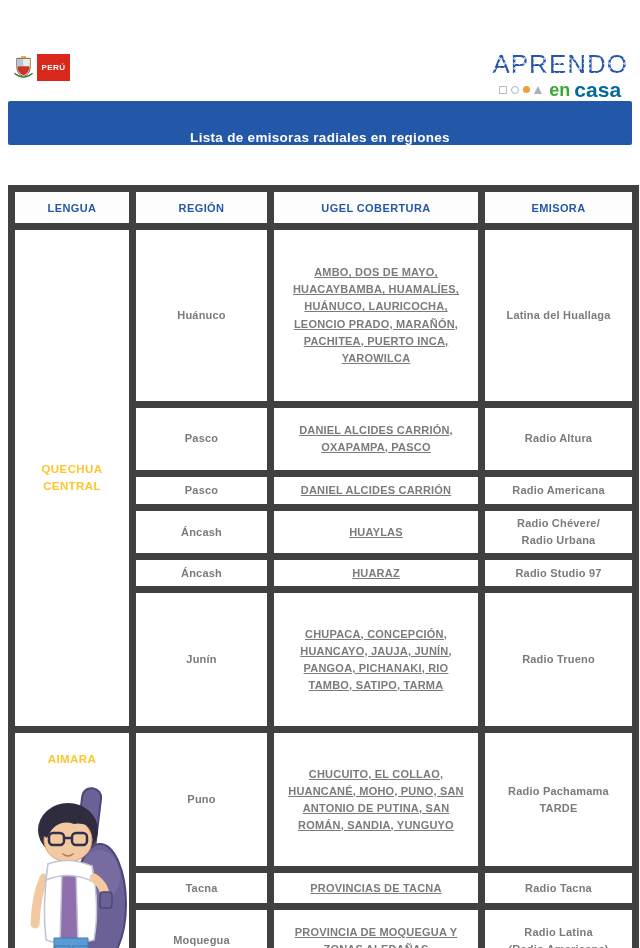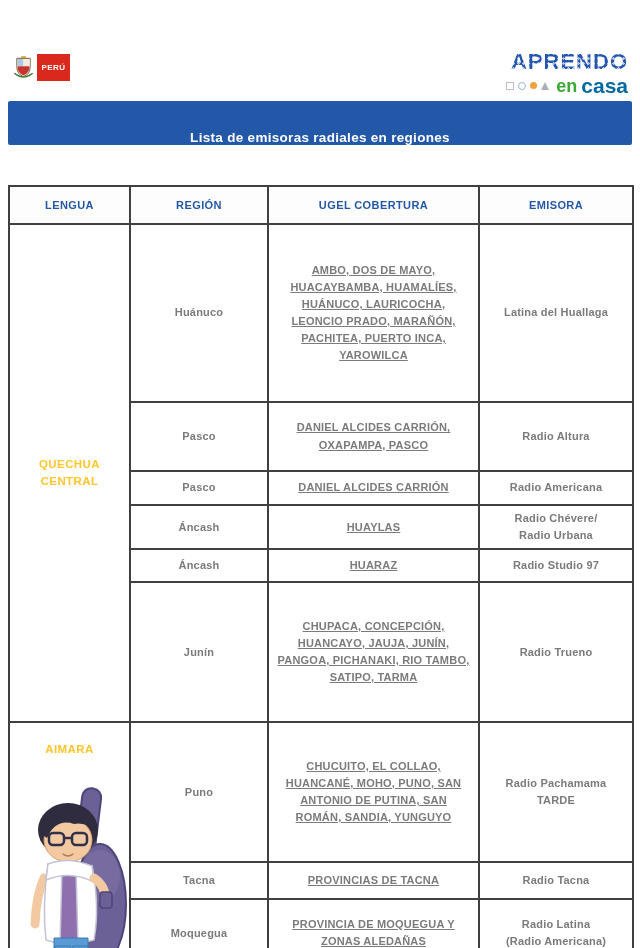--- a/index.html
+++ b/index.html
@@ -9,46 +9,46 @@
   
   .gob{position:absolute;left:10px;top:9px;display:flex;align-items:stretch;height:27px;}
   .gob .arms{width:27px;height:27px;background:#fff;display:flex;align-items:center;justify-content:center;}
   .gob .peru-box{background:#da291c;color:#fff;width:33px;display:flex;align-items:center;justify-content:center;
                  font-size:8px;font-weight:bold;letter-spacing:.5px;}
   .gob .min-box{background:#58595b;color:#fff;width:88px;display:flex;align-items:center;
                 font-size:7.5px;line-height:1.25;padding-left:8px;white-space:pre-line;}
 
   
   .brand{position:absolute;right:12px;top:6px;text-align:right;line-height:1;}
-  .brand .word1{font-size:22px;font-weight:700;letter-spacing:1px;color:#2456b0;}
+  .brand .word1{font-size:26px;font-weight:400;letter-spacing:1px;color:#2456b0;}
   @supports ((-webkit-background-clip:text) or (background-clip:text)){
     .brand .word1{color:transparent;background-color:#2456b0;
       background-image:radial-gradient(rgba(255,255,255,.65) 1px,transparent 1.5px);
       background-size:5px 5px;-webkit-background-clip:text;background-clip:text;}
   }
-  .brand .line2{display:flex;align-items:center;justify-content:flex-end;gap:4px;margin-top:2px;}
+  .brand .line2{display:flex;align-items:center;justify-content:center;gap:4px;margin-top:2px;}
   .brand .shapes{display:flex;align-items:center;gap:4px;margin-right:3px;}
   .shp{display:inline-block;}
   .shp.square{width:6px;height:6px;border:1.5px solid #b9bec9;}
   .shp.circle-o{width:6px;height:6px;border:1.5px solid #9fb3d6;border-radius:50%;}
   .shp.dot{width:7px;height:7px;background:#f0a03c;border-radius:50%;}
   .shp.tri{width:0;height:0;border-left:4.5px solid transparent;border-right:4.5px solid transparent;
            border-bottom:8px solid #aab0ba;}
   .brand .en{font-size:18px;font-weight:800;color:#3baa35;}
   .brand .casa{font-size:21px;font-weight:800;color:#0369a1;}
 
   
   .banner{position:absolute;left:8px;right:8px;top:56px;height:44px;background:#2357a8;border-radius:2px;
           display:flex;align-items:flex-end;justify-content:center;}
   .banner .title{color:#fff;font-weight:bold;font-size:13.5px;letter-spacing:.3px;}
 
   
   table.radios{position:absolute;left:8px;top:140px;width:624px;border-collapse:collapse;table-layout:fixed;
                background:#fff;}
-  table.radios th,table.radios td{border:2px solid #404040;text-align:center;vertical-align:middle;
+  table.radios th,table.radios td{border:7px solid #404040;text-align:center;vertical-align:middle;
                padding:4px 8px;box-sizing:border-box;}
   table.radios th{color:#2458a7;font-size:11px;font-weight:bold;letter-spacing:.4px;background:#fdfdfd;}
   td.lengua{color:#fdc62d;font-weight:bold;font-size:11.5px;letter-spacing:.4px;line-height:1.5;
             text-transform:uppercase;padding:0 14px;border-radius:25px;}
   td.lengua.top-align{vertical-align:top;padding-top:18px;}
   td.region,td.ugel,td.emisora{color:#7b7b7b;font-weight:bold;font-size:11px;line-height:1.55;
             letter-spacing:.2px;}
   td.ugel{padding:8px 24px;text-decoration:underline;}
   td.emisora{white-space:pre-line;padding:4px 10px;}
 

